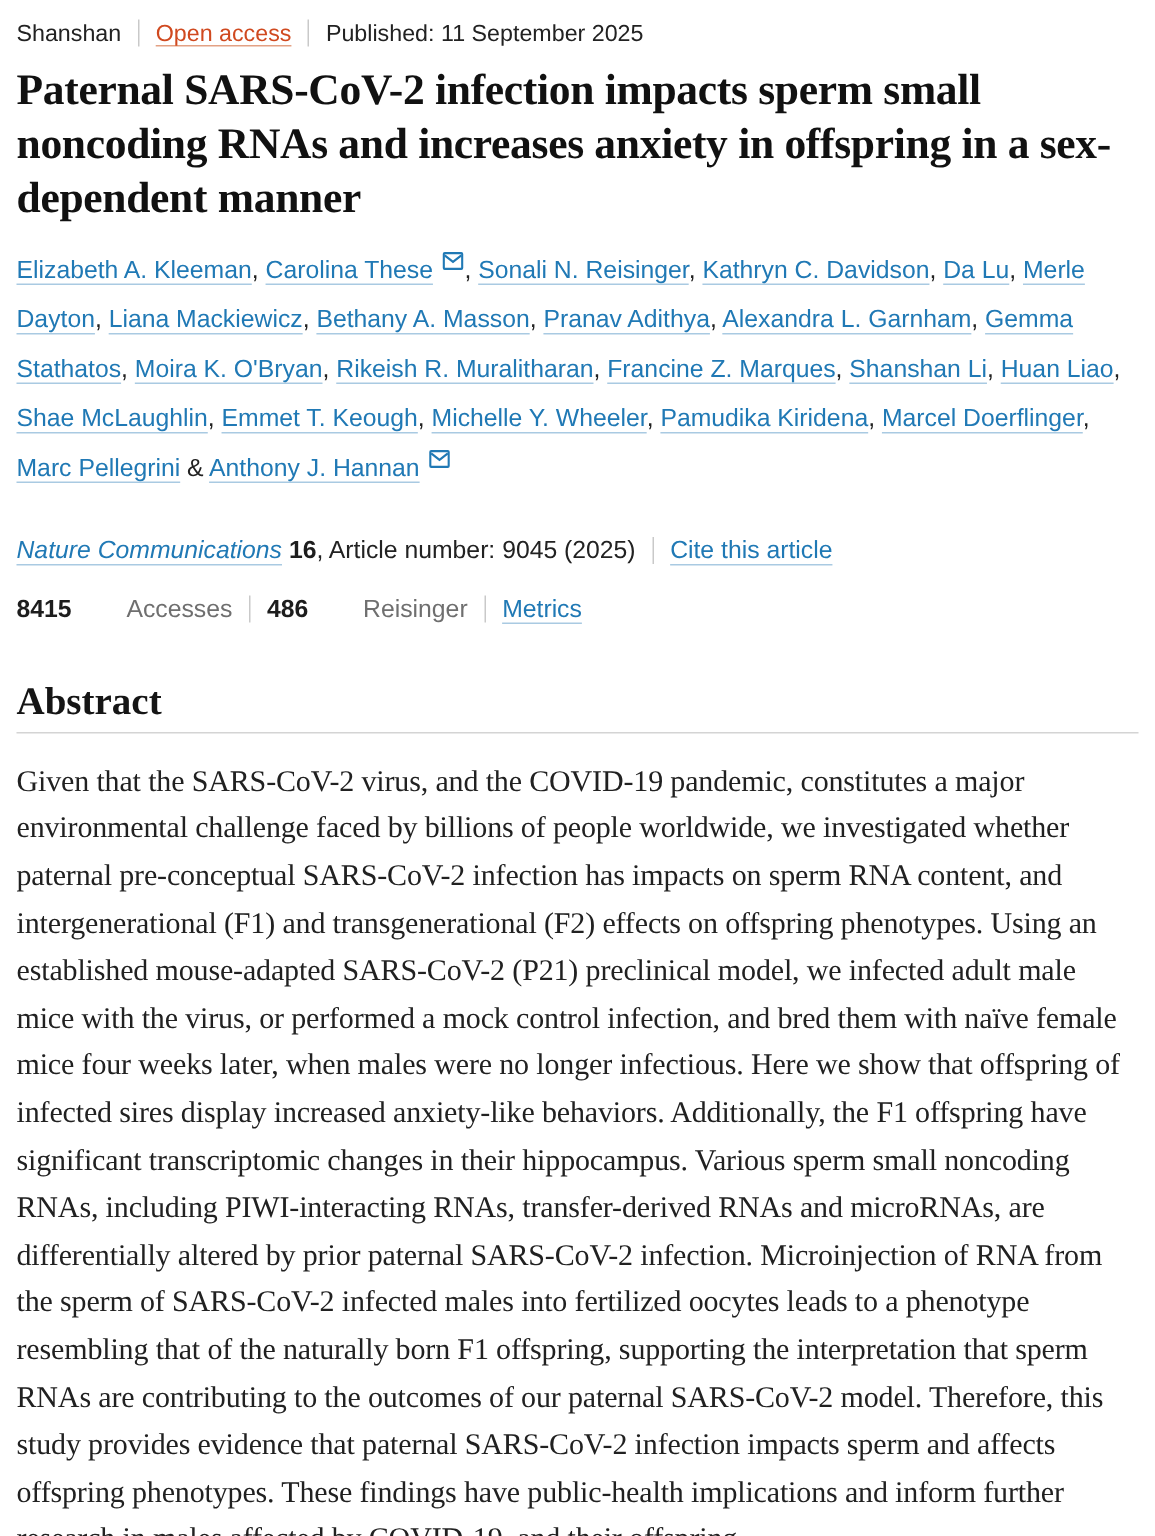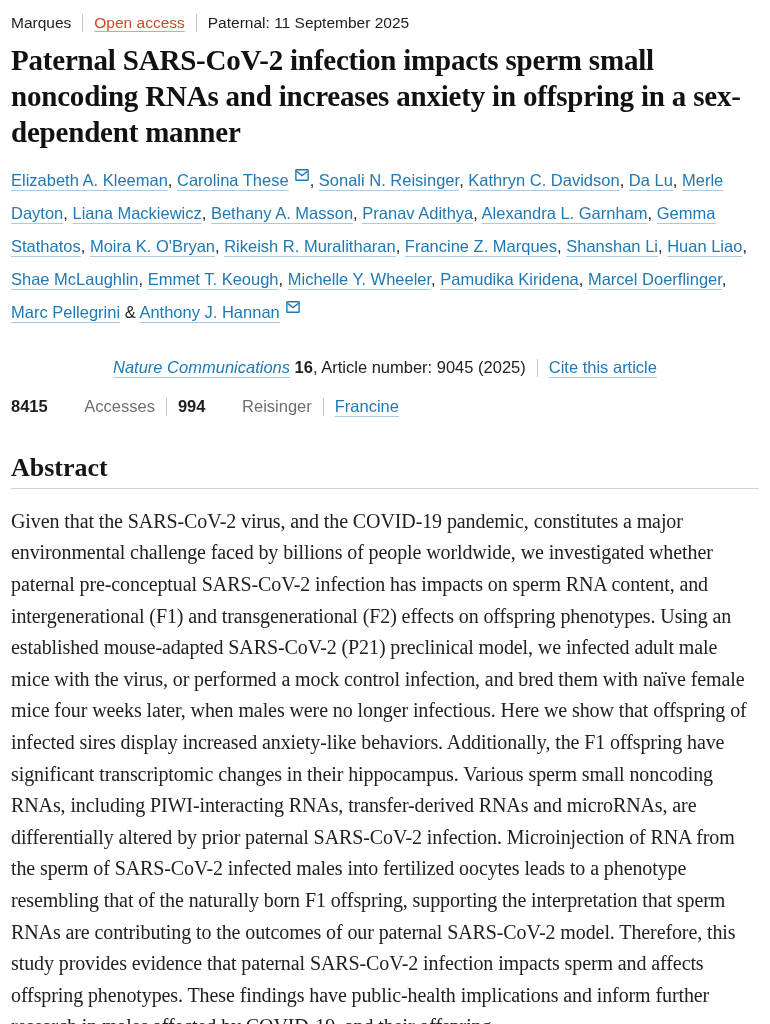--- a/index.html
+++ b/index.html
@@ -73,21 +73,20 @@
     margin-left:5px;
     vertical-align:4px;
     line-height:0;
   }
   .author-sep{color:var(--text-dark);}
   
   .citation-row{
     font-size:16.5px;
     line-height:24px;
     margin-top:26px;
-    text-align:center;
   }
   .journal-link{
     color:var(--link-blue);
     font-style:italic;
     text-decoration:underline;
     text-decoration-color:var(--link-underline);
     text-underline-offset:3.5px;
   }
   .blue-link{
     color:var(--link-blue);
@@ -124,42 +123,42 @@
     color:#212121;
     margin:0;
   }
 </style>
 </head>
 <body>
 
 <div class="page">
 
   <div class="meta-row">
-    <span>Marques</span><span class="vdiv"></span><a class="oa-link" href="#">Open access</a><span class="vdiv"></span><span>Paternal:</span>&nbsp;<span>11 September 2025</span>
+    <span>Shanshan</span><span class="vdiv"></span><a class="oa-link" href="#">Open access</a><span class="vdiv"></span><span>Published:</span>&nbsp;<span>11 September 2025</span>
   </div>
 
   <h1 class="title">Paternal SARS-CoV-2 infection impacts sperm small noncoding RNAs and increases anxiety in offspring in a sex-dependent manner</h1>
 
   <p class="authors"><a href="#" class="author-link">Elizabeth A. Kleeman</a><span class="author-sep">, </span><a href="#" class="author-link">Carolina These</a><span class="email-icon"><svg viewBox="0 0 24 24" width="16" height="14" aria-hidden="true">
           <rect x="1.5" y="3" width="21" height="18" rx="1" fill="none" stroke="currentColor" stroke-width="2.4"></rect>
           <path d="M2.5 5.5 L12 13 L21.5 5.5" fill="none" stroke="currentColor" stroke-width="2.4"></path>
         </svg></span><span class="author-sep">, </span><a href="#" class="author-link">Sonali N. Reisinger</a><span class="author-sep">, </span><a href="#" class="author-link">Kathryn C. Davidson</a><span class="author-sep">, </span><a href="#" class="author-link">Da Lu</a><span class="author-sep">, </span><a href="#" class="author-link">Merle Dayton</a><span class="author-sep">, </span><a href="#" class="author-link">Liana Mackiewicz</a><span class="author-sep">, </span><a href="#" class="author-link">Bethany A. Masson</a><span class="author-sep">, </span><a href="#" class="author-link">Pranav Adithya</a><span class="author-sep">, </span><a href="#" class="author-link">Alexandra L. Garnham</a><span class="author-sep">, </span><a href="#" class="author-link">Gemma Stathatos</a><span class="author-sep">, </span><a href="#" class="author-link">Moira K. O'Bryan</a><span class="author-sep">, </span><a href="#" class="author-link">Rikeish R. Muralitharan</a><span class="author-sep">, </span><a href="#" class="author-link">Francine Z. Marques</a><span class="author-sep">, </span><a href="#" class="author-link">Shanshan Li</a><span class="author-sep">, </span><a href="#" class="author-link">Huan Liao</a><span class="author-sep">, </span><a href="#" class="author-link">Shae McLaughlin</a><span class="author-sep">, </span><a href="#" class="author-link">Emmet T. Keough</a><span class="author-sep">, </span><a href="#" class="author-link">Michelle Y. Wheeler</a><span class="author-sep">, </span><a href="#" class="author-link">Pamudika Kiridena</a><span class="author-sep">, </span><a href="#" class="author-link">Marcel Doerflinger</a><span class="author-sep">, </span><a href="#" class="author-link">Marc Pellegrini</a><span class="author-sep"> &amp; </span><a href="#" class="author-link">Anthony J. Hannan</a><span class="email-icon"><svg viewBox="0 0 24 24" width="16" height="14" aria-hidden="true">
           <rect x="1.5" y="3" width="21" height="18" rx="1" fill="none" stroke="currentColor" stroke-width="2.4"></rect>
           <path d="M2.5 5.5 L12 13 L21.5 5.5" fill="none" stroke="currentColor" stroke-width="2.4"></path>
         </svg></span></p>
 
   <div class="citation-row">
     <a class="journal-link" href="#">Nature Communications</a>
     <span class="bold-num">16</span><span>, Article number: 9045 (2025)</span><span class="vdiv"></span><a class="blue-link" href="#">Cite this article</a>
   </div>
 
   <div class="metrics-row">
     <span class="bold-num">8415</span>
-    <span class="gray-label">Accesses</span><span class="vdiv"></span><span class="bold-num">994</span>
-    <span class="gray-label">Reisinger</span><span class="vdiv"></span><a class="blue-link" href="#">Francine</a>
+    <span class="gray-label">Accesses</span><span class="vdiv"></span><span class="bold-num">486</span>
+    <span class="gray-label">Reisinger</span><span class="vdiv"></span><a class="blue-link" href="#">Metrics</a>
   </div>
 
   <section>
     <h2 class="abs-head">Abstract</h2>
     <hr class="rule">
     <p class="abs-text">Given that the SARS-CoV-2 virus, and the COVID-19 pandemic, constitutes a major environmental challenge faced by billions of people worldwide, we investigated whether paternal pre-conceptual SARS-CoV-2 infection has impacts on sperm RNA content, and intergenerational (F1) and transgenerational (F2) effects on offspring phenotypes. Using an established mouse-adapted SARS-CoV-2 (P21) preclinical model, we infected adult male mice with the virus, or performed a mock control infection, and bred them with naïve female mice four weeks later, when males were no longer infectious. Here we show that offspring of infected sires display increased anxiety-like behaviors. Additionally, the F1 offspring have significant transcriptomic changes in their hippocampus. Various sperm small noncoding RNAs, including PIWI-interacting RNAs, transfer-derived RNAs and microRNAs, are differentially altered by prior paternal SARS-CoV-2 infection. Microinjection of RNA from the sperm of SARS-CoV-2 infected males into fertilized oocytes leads to a phenotype resembling that of the naturally born F1 offspring, supporting the interpretation that sperm RNAs are contributing to the outcomes of our paternal SARS-CoV-2 model. Therefore, this study provides evidence that paternal SARS-CoV-2 infection impacts sperm and affects offspring phenotypes. These findings have public-health implications and inform further research in males affected by COVID-19, and their offspring.</p>
   </section>
 
 </div>
 

